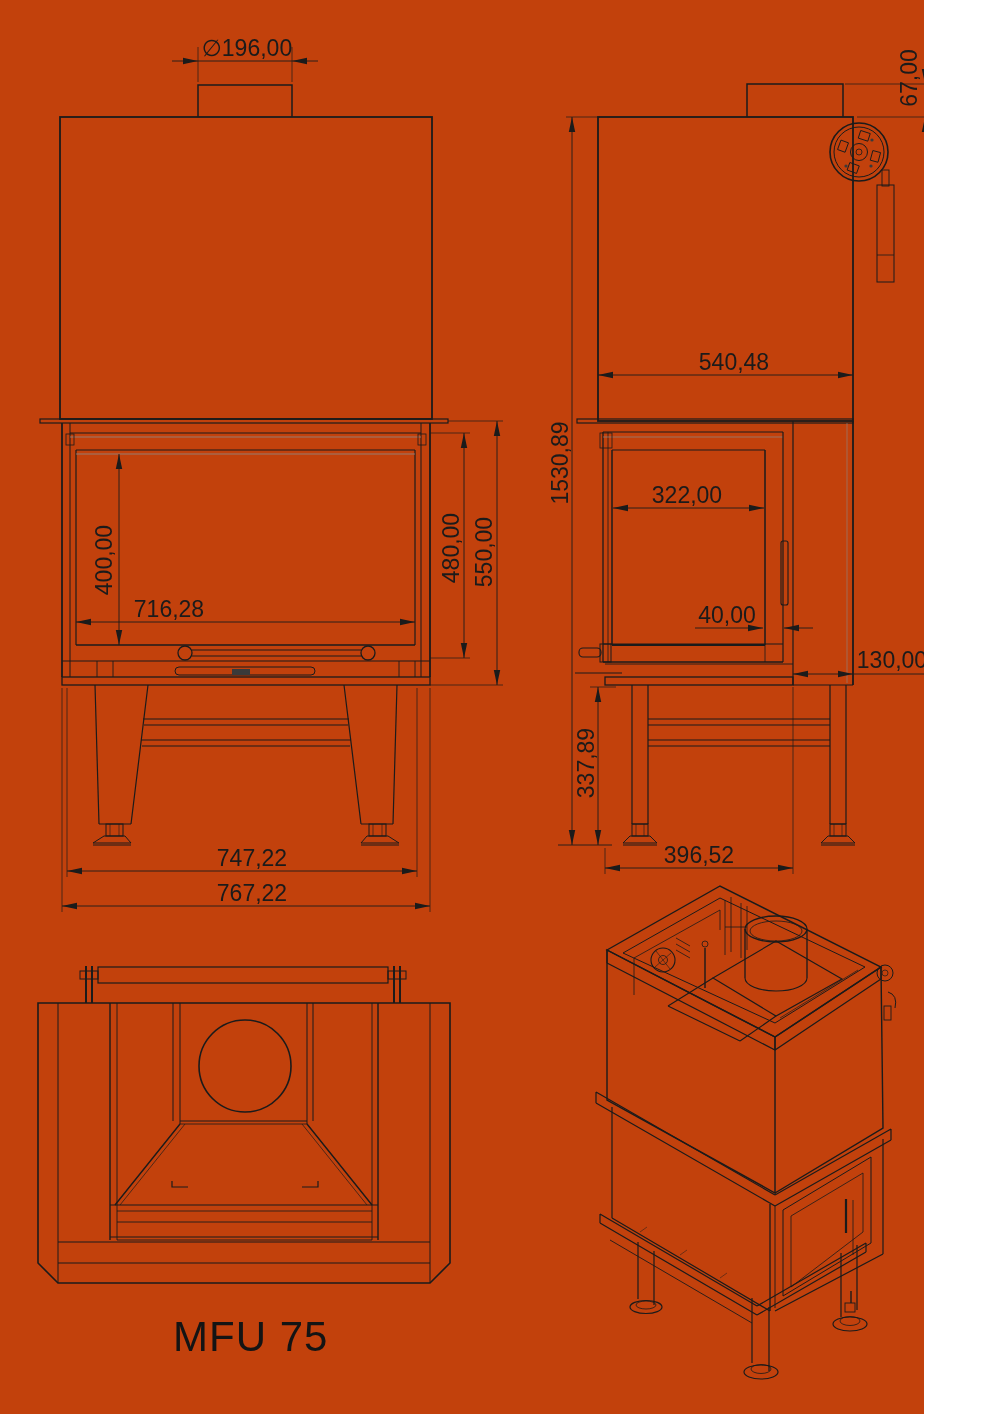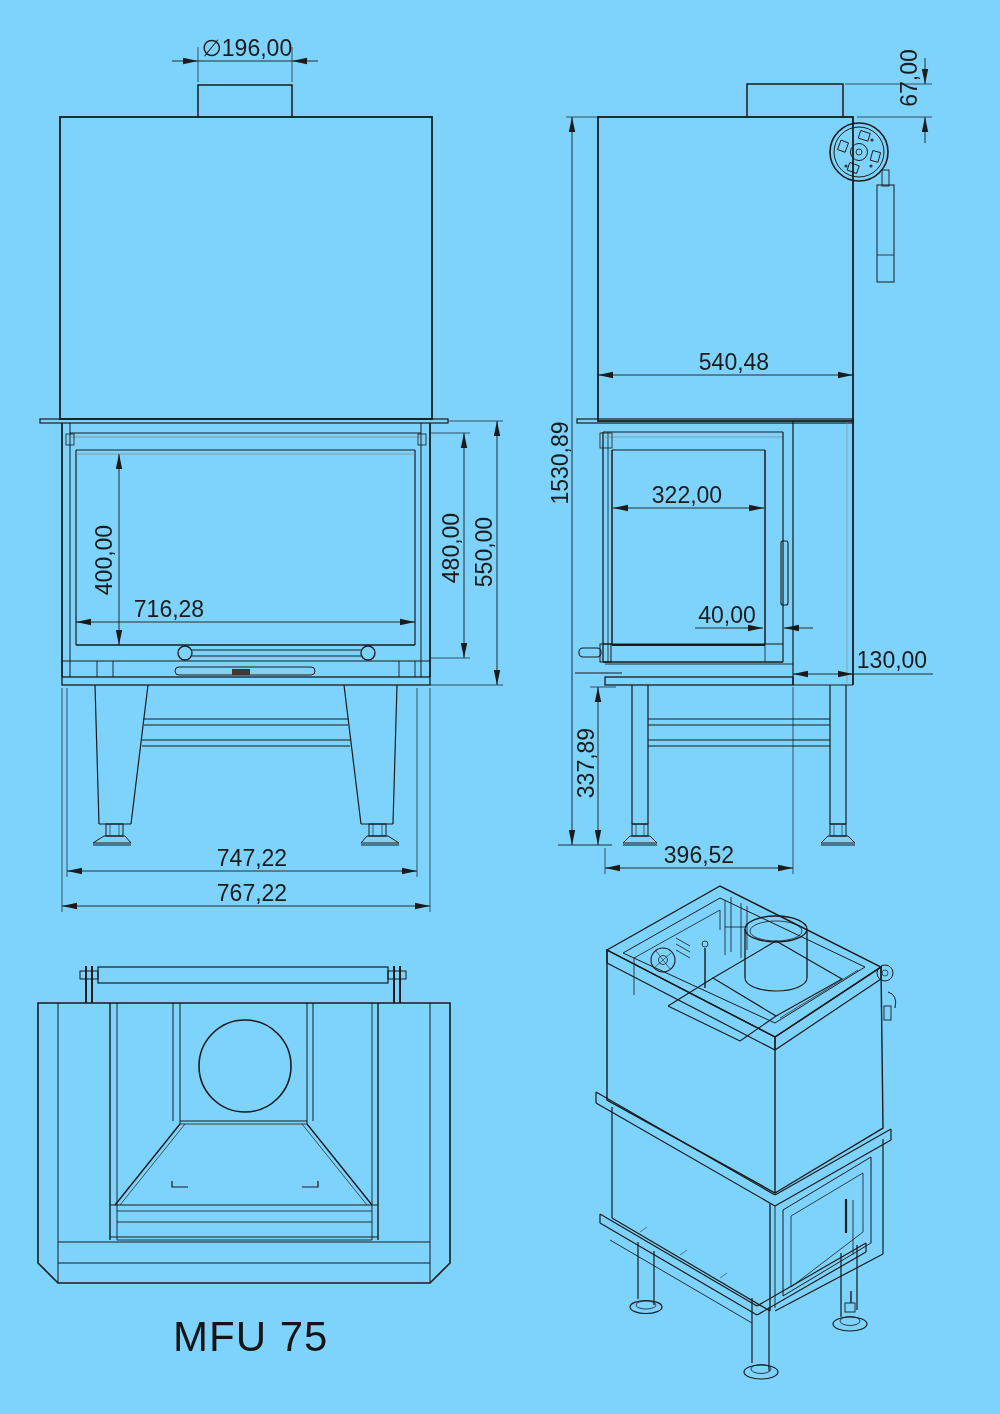--- a/index.html
+++ b/index.html
@@ -1,16 +1,16 @@
 <!DOCTYPE html>
 <html><head>
 <meta charset="utf-8">
 <style>
   html,body{margin:0;padding:0;background:#fff;}
-  .sheet{position:relative;width:1000px;height:1414px;background:#7dd3fc;overflow:hidden;}
+  .sheet{position:relative;width:924px;height:1414px;background:#c2410c;overflow:hidden;}
   svg{position:absolute;left:0;top:0;}
   .ln{stroke:#1b1b1b;fill:none;stroke-width:1;stroke-linecap:butt;}
   .w05{stroke-width:.5}.w06{stroke-width:.6}.w07{stroke-width:.7}.w08{stroke-width:.8}
   .w09{stroke-width:.9}.w1{stroke-width:1}.w11{stroke-width:1.1}.w12{stroke-width:1.2}
   .w13{stroke-width:1.3}.w14{stroke-width:1.4}.w15{stroke-width:1.5}.w16{stroke-width:1.6}
   .w18{stroke-width:1.8}.w2{stroke-width:2}.w22{stroke-width:2.2}
   .gy{stroke:#8a8a8a}
   .dim{font-family:"Liberation Sans",sans-serif;font-size:23px;fill:#1b1b1b;}
   .ttl{font-family:"Liberation Sans",sans-serif;font-size:42px;fill:#141414;letter-spacing:1px;}
   .fillD{fill:#3a3a3a;stroke:none;}

